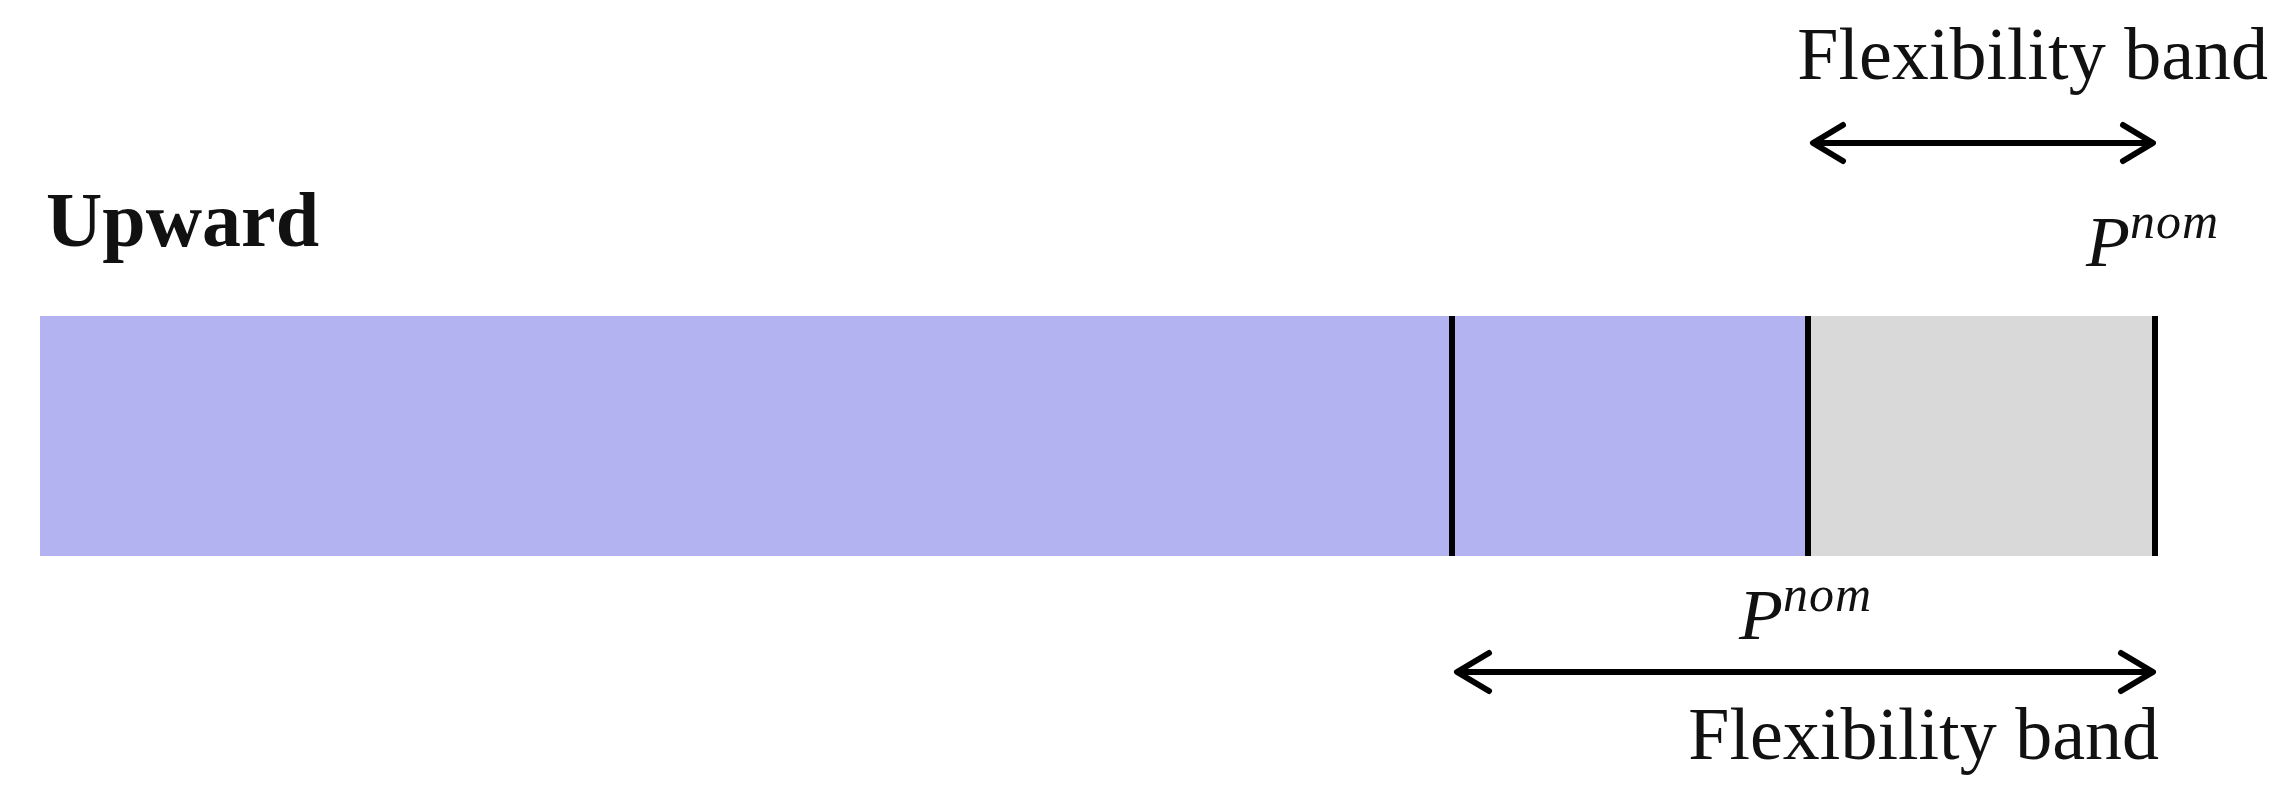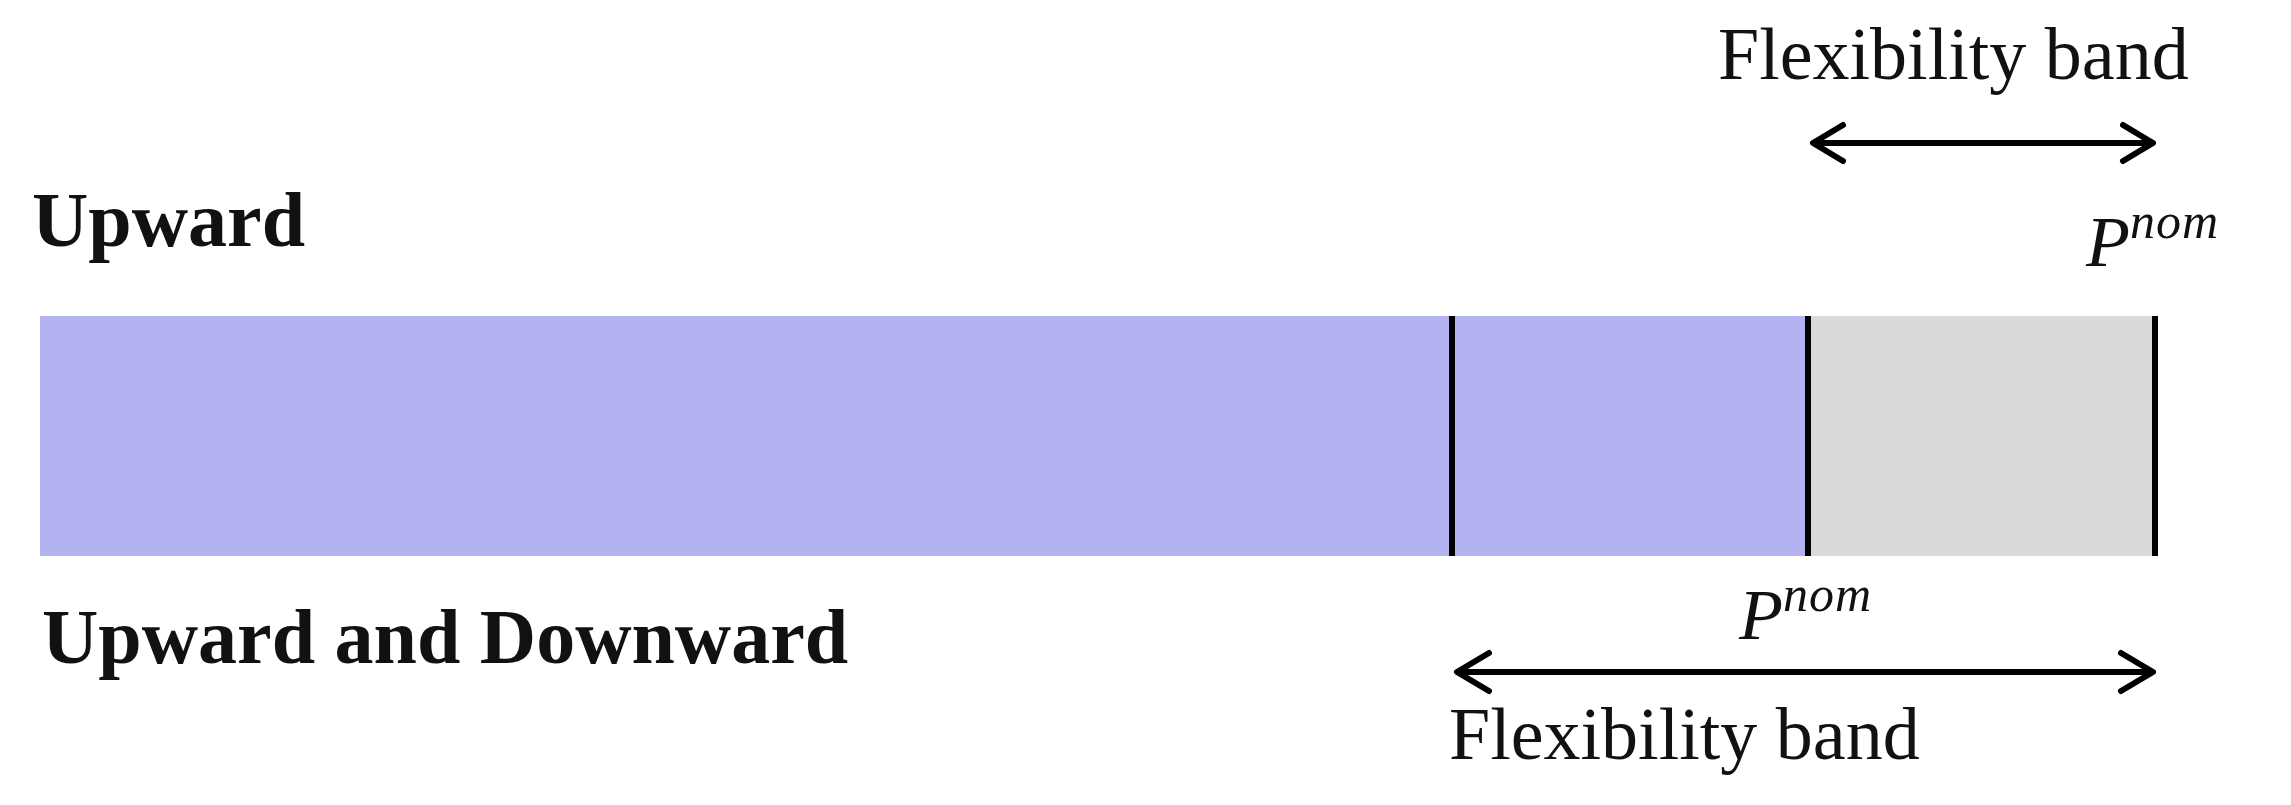--- a/index.html
+++ b/index.html
@@ -19,29 +19,29 @@
   }
 
   
   .row-label {
     position: absolute;
     font-weight: bold;
     font-size: 78px;
     color: #111111;
     white-space: nowrap;
   }
-  #label-upward { left: 32px; top: 175px; }
+  #label-upward { left: 46px; top: 175px; }
   #label-upward-downward { left: 42px; top: 592px; }
 
   
   .band-label {
     position: absolute;
     font-size: 74px;
     color: #111111;
-    text-align: left;
+    text-align: right;
     white-space: nowrap;
   }
   #band-label-top { left: 1718px; top: 12px; width: 550px; }
   #band-label-bottom { left: 1449px; top: 692px; width: 710px; }
 
   
   .bar {
     position: absolute;
     left: 40px;
     top: 316px;
@@ -116,21 +116,20 @@
 
   <div class="bar">
     <div class="seg-purple"></div>
     <div class="seg-gray"></div>
   </div>
 
   <div class="vline" id="vline-mid-purple"></div>
   <div class="vline" id="vline-boundary"></div>
   <div class="vline" id="vline-right-edge"></div>
 
-  <div class="row-label" id="label-upward-downward">Upward and Downward</div>
 
   <div class="pnom" id="pnom-bottom">
     <span>P</span><span class="sup">nom</span>
   </div>
 
   <svg class="arrow" id="arrow-bottom" width="712" height="48" viewBox="0 0 712 48">
     <line x1="12" y1="24" x2="700" y2="24" stroke="#000" stroke-width="6"></line>
     <polyline points="40,5 8,24 40,43" fill="none" stroke="#000" stroke-width="6" stroke-linecap="round" stroke-linejoin="round"></polyline>
     <polyline points="672,5 704,24 672,43" fill="none" stroke="#000" stroke-width="6" stroke-linecap="round" stroke-linejoin="round"></polyline>
   </svg>

